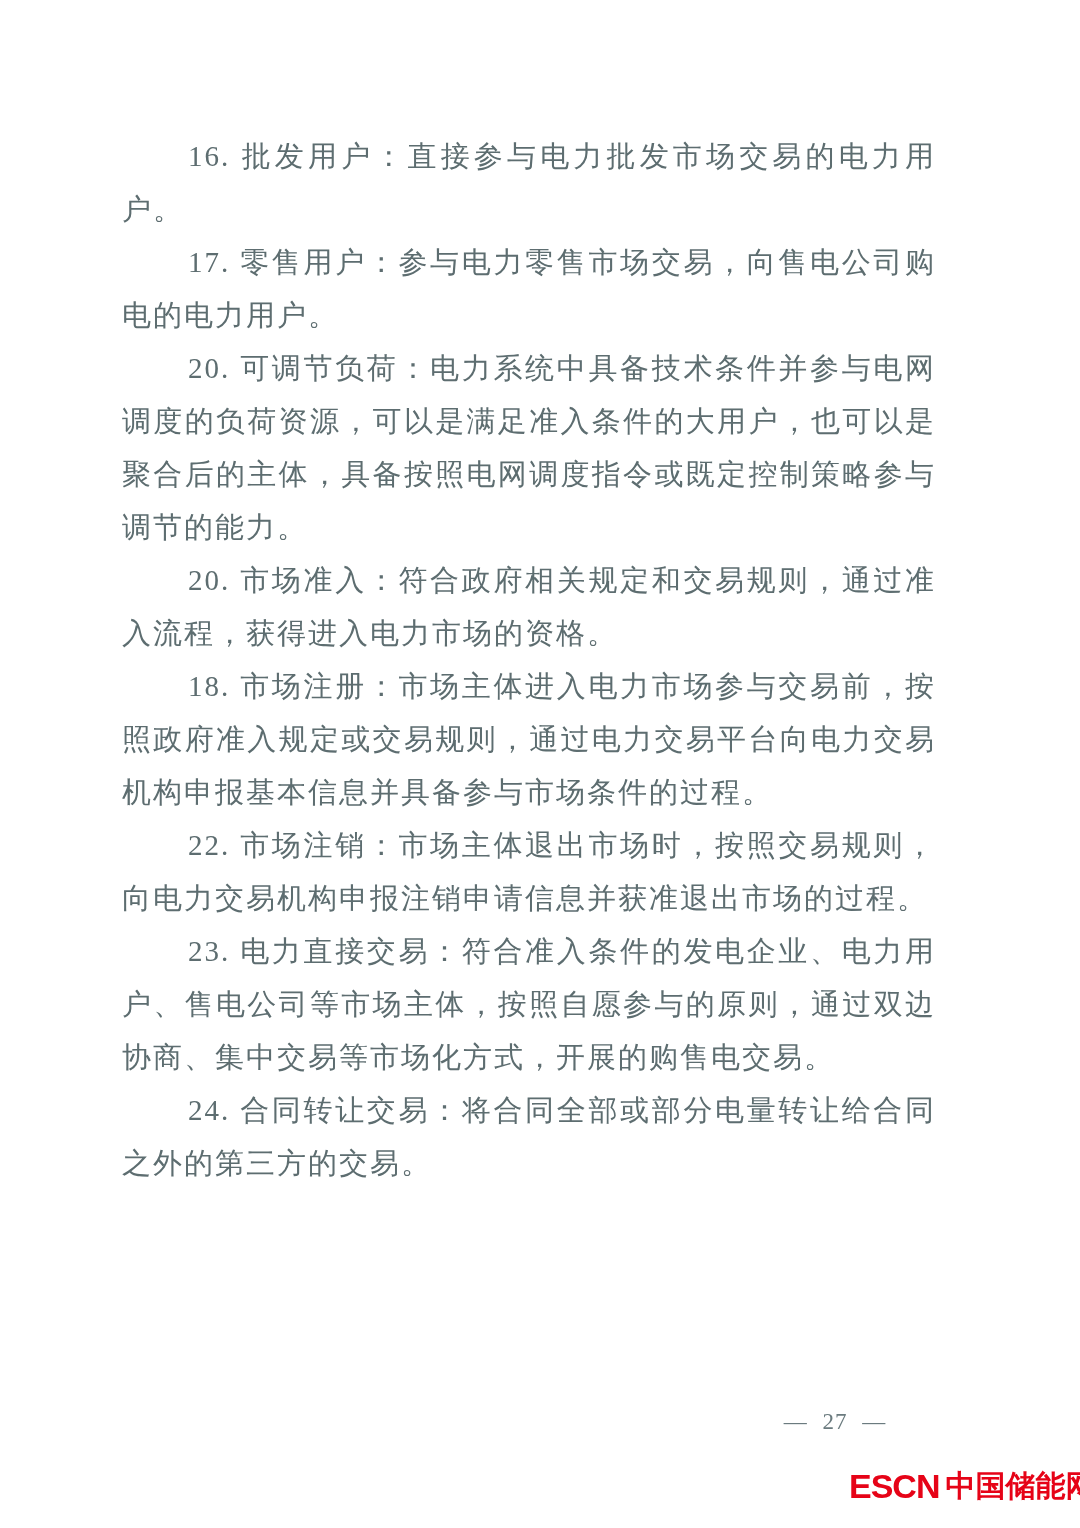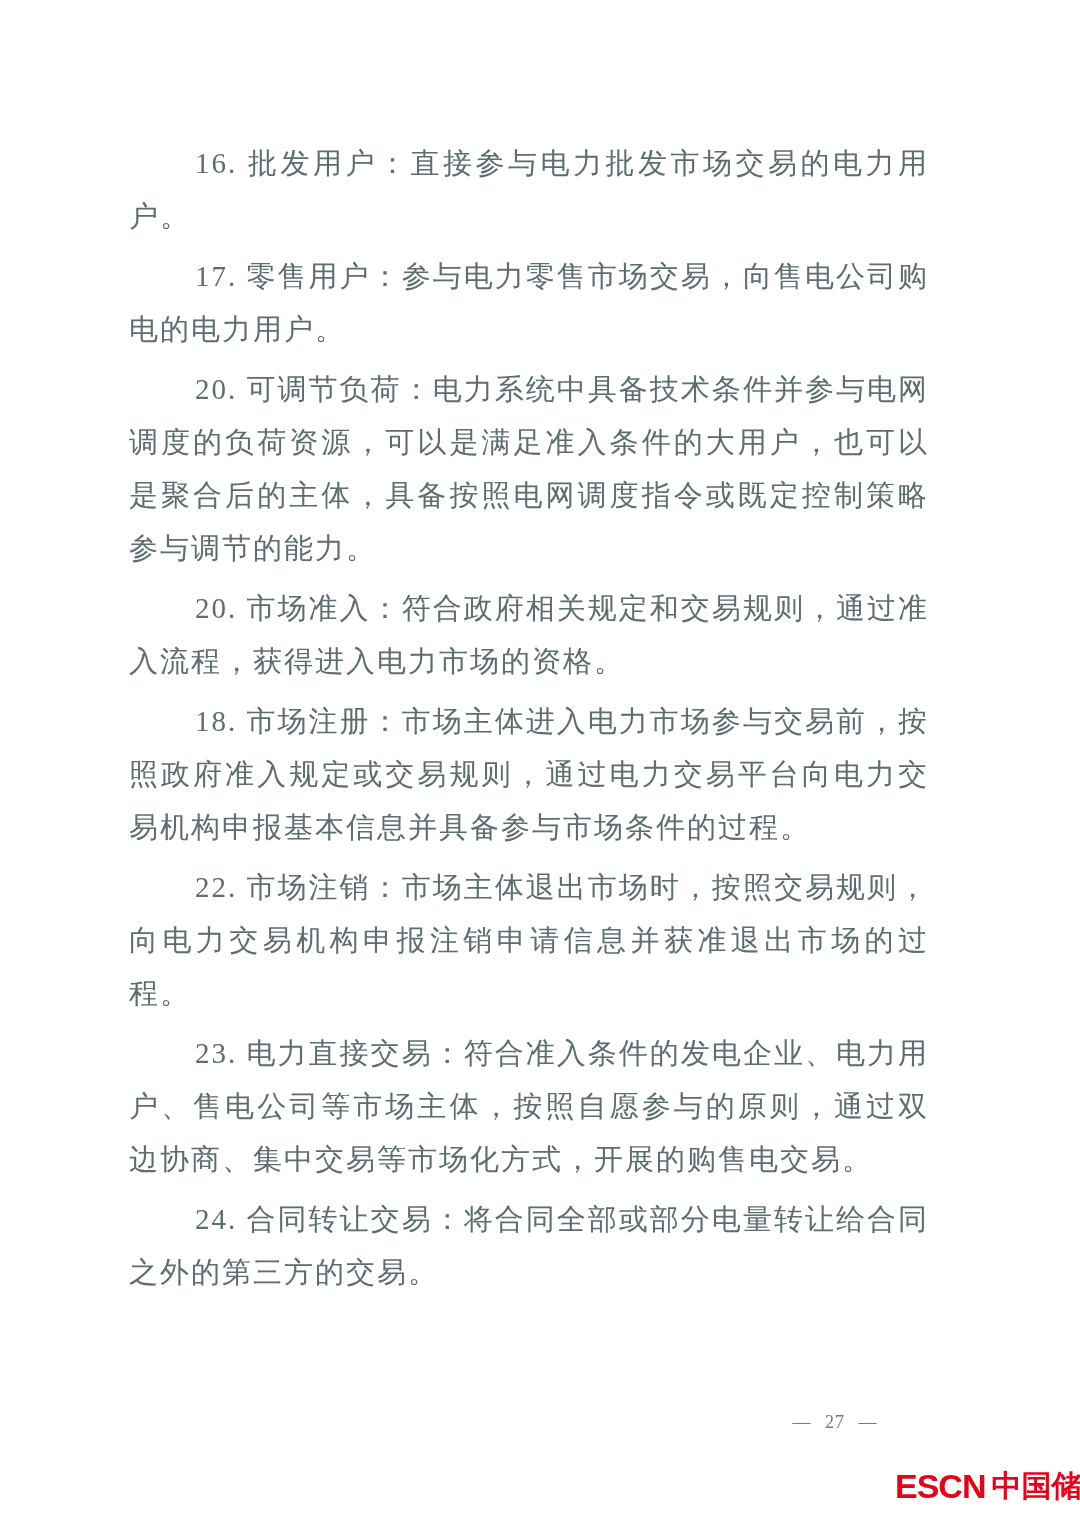--- a/index.html
+++ b/index.html
@@ -20,34 +20,34 @@
     left: 122px;
     top: 130px;
     width: 814px;
     color: #5d6d70;
     font-size: 29px;
     line-height: 53px;
     text-align: justify;
     text-justify: inter-ideograph;
   }
   .para {
-    margin: 7px;
+    margin: 0;
     padding: 0;
     text-indent: 66px;
     letter-spacing: 2px;
     word-break: break-all;
   }
   .page-number {
     position: absolute;
     left: 760px;
     top: 1406px;
     width: 150px;
     text-align: center;
     color: #6b7b7f;
-    font-size: 18px;
+    font-size: 23px;
     line-height: 32px;
     letter-spacing: 1px;
     word-spacing: 8px;
     white-space: nowrap;
   }
   .logo {
     position: absolute;
     left: 849px;
     top: 1468px;
     height: 36px;
@@ -85,17 +85,17 @@
       <p class="para">20. 市场准入：符合政府相关规定和交易规则，通过准入流程，获得进入电力市场的资格。</p>
       <p class="para">18. 市场注册：市场主体进入电力市场参与交易前，按照政府准入规定或交易规则，通过电力交易平台向电力交易机构申报基本信息并具备参与市场条件的过程。</p>
       <p class="para">22. 市场注销：市场主体退出市场时，按照交易规则，向电力交易机构申报注销申请信息并获准退出市场的过程。</p>
       <p class="para">23. 电力直接交易：符合准入条件的发电企业、电力用户、售电公司等市场主体，按照自愿参与的原则，通过双边协商、集中交易等市场化方式，开展的购售电交易。</p>
       <p class="para">24. 合同转让交易：将合同全部或部分电量转让给合同之外的第三方的交易。</p>
     </div>
 
   <div class="page-number" style="color: rgb(107, 123, 127);">— 27 —</div>
 
   <div class="logo">
-    <span class="logo-en" style="color: rgb(230, 3, 23); margin-left: 46px;">ESCN</span>
+    <span class="logo-en" style="color: rgb(230, 3, 23);">ESCN</span>
     <span class="logo-cn" style="color: rgb(230, 3, 23);">中国储能网</span>
   </div>
 
 </div>
 
 </body></html>

